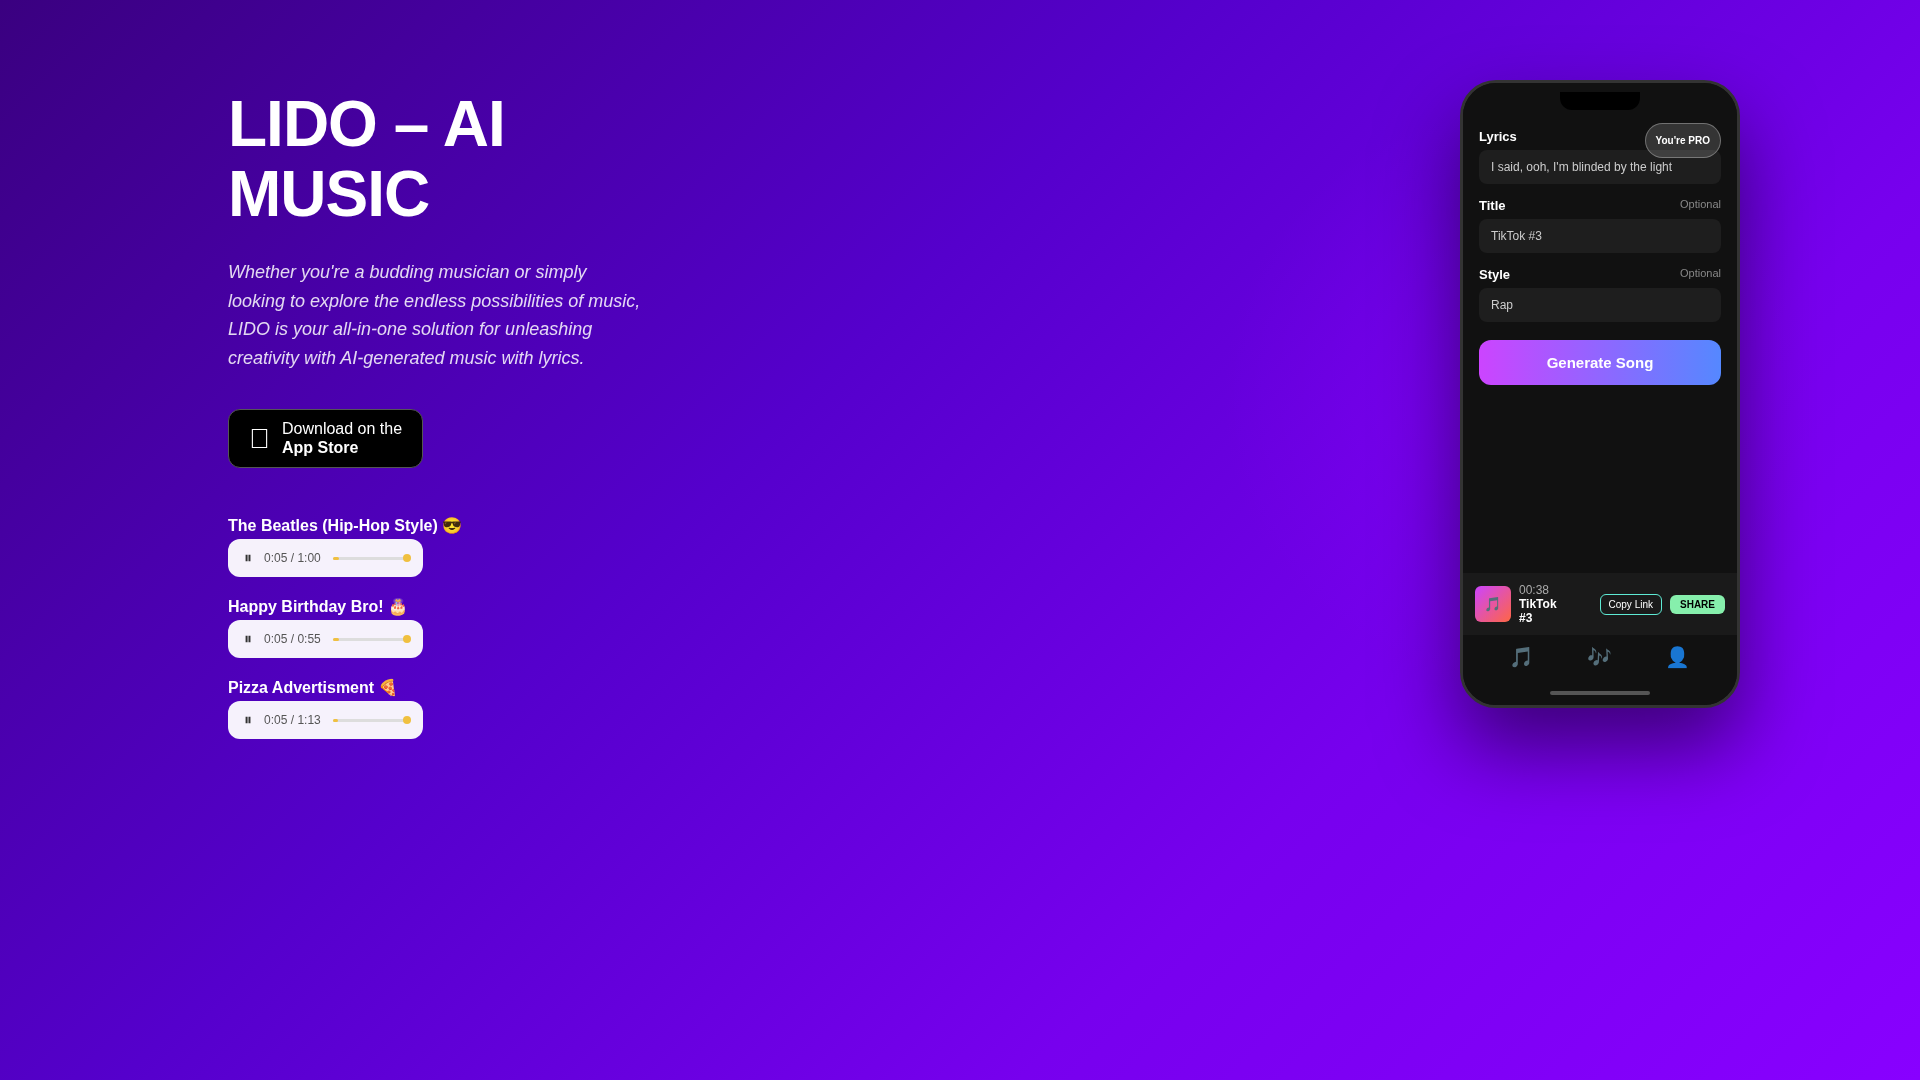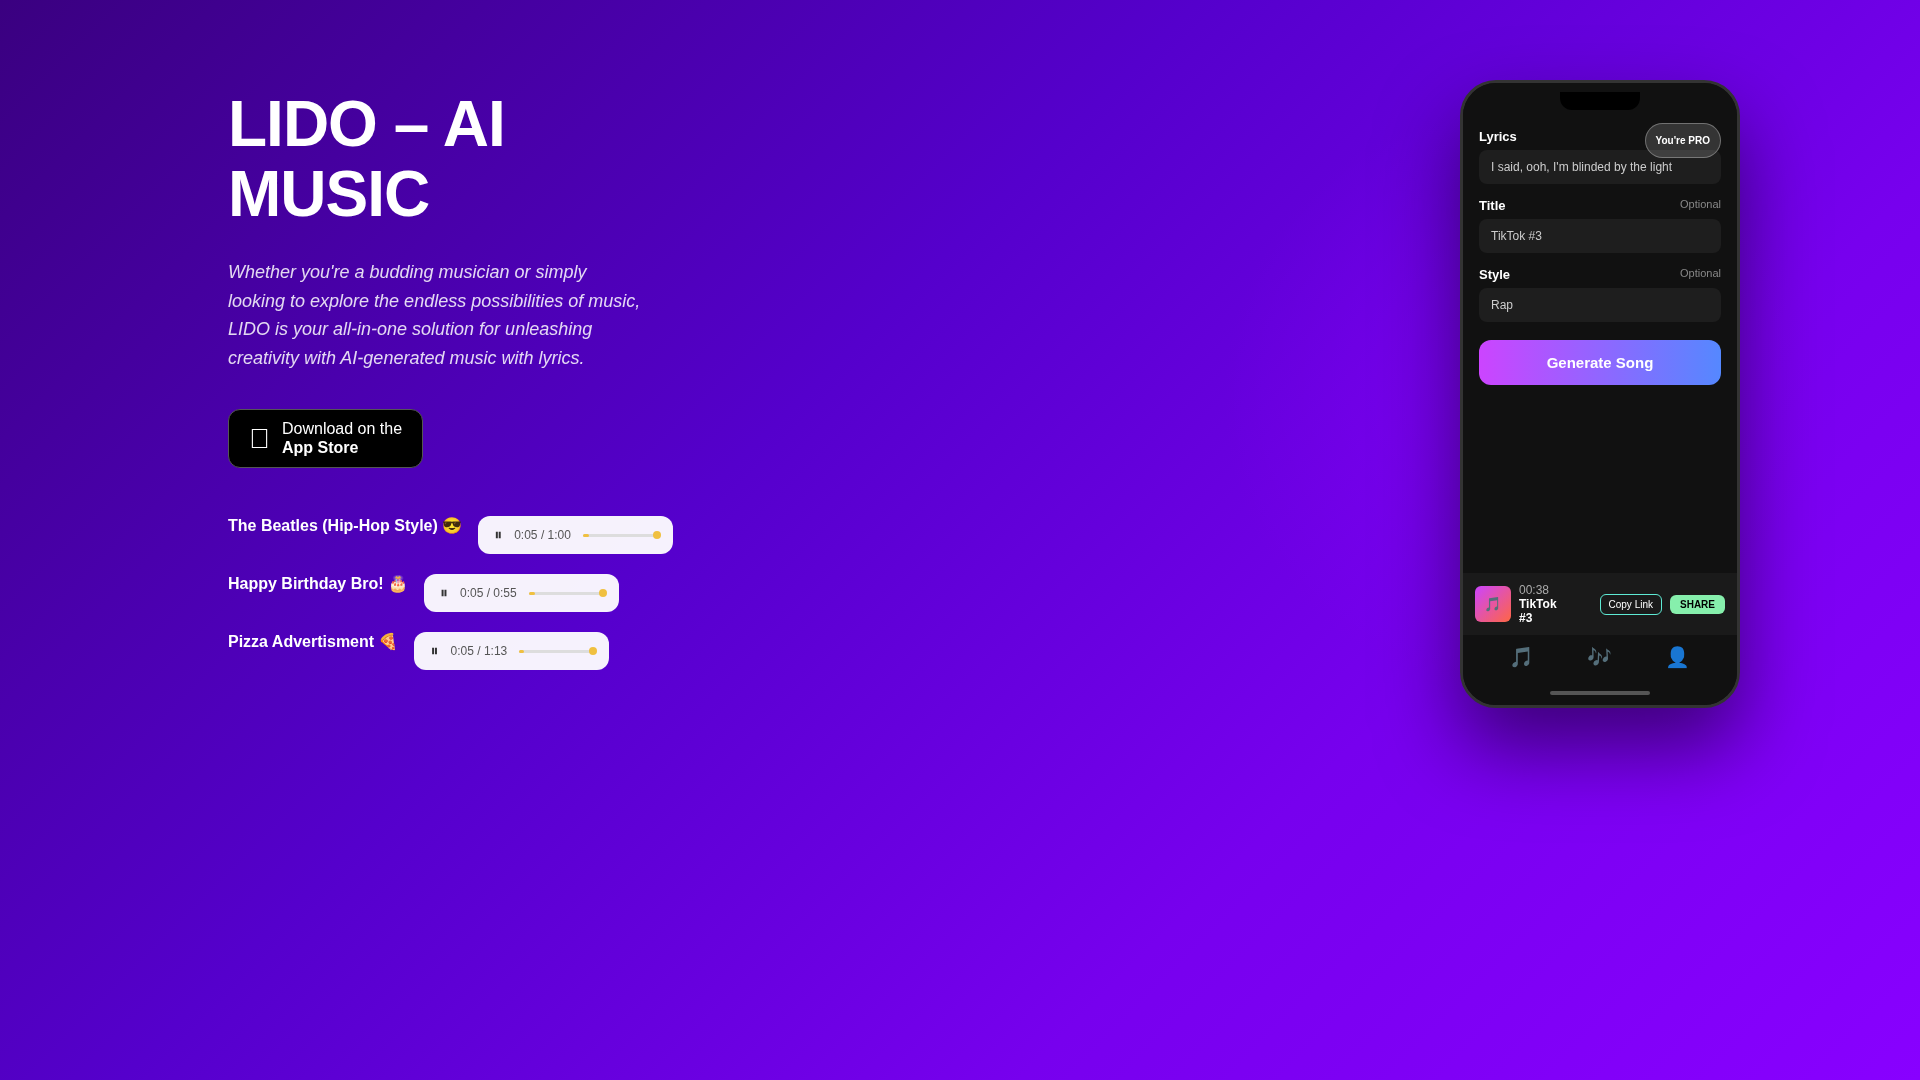--- a/index.html
+++ b/index.html
@@ -78,22 +78,22 @@
     }
 
     .song-list {
       display: flex;
       flex-direction: column;
       gap: 20px;
     }
 
     .song-item {
       display: flex;
-      flex-direction: row;
-      gap: 16px;
+      flex-direction: column;
+      gap: 4px;
     }
 
     .song-title {
       font-size: 16px;
       font-weight: 700;
       color: #ffffff;
     }
 
     .player-bar {
       background: rgba(255,255,255,0.95);

